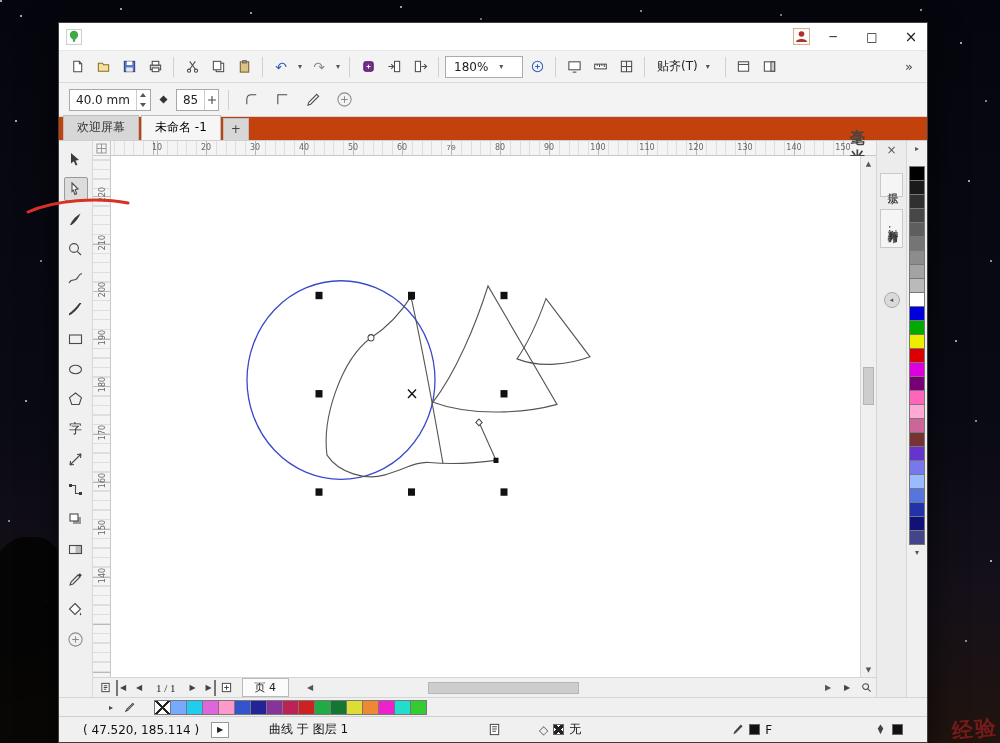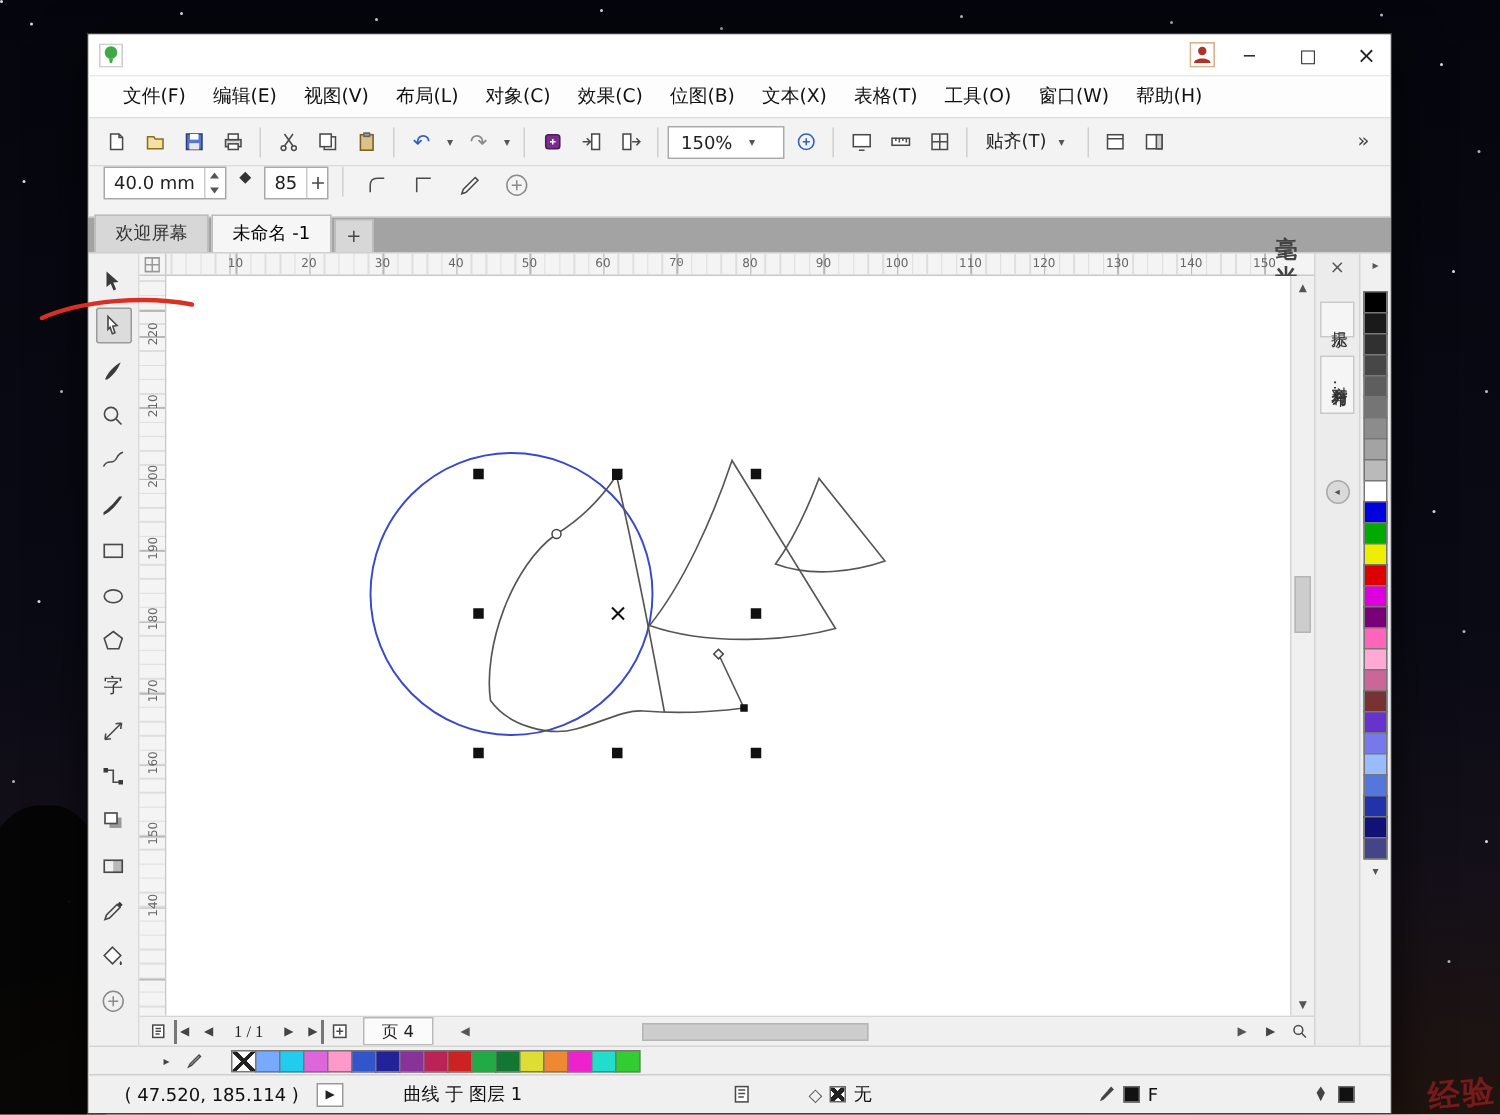--- a/index.html
+++ b/index.html
@@ -43,30 +43,30 @@
     align-items:center; padding:0 6px; gap:2px; flex:0 0 auto; }
   .tbtn { width:24px; height:24px; display:flex; align-items:center; justify-content:center; border-radius:2px; }
   .caret { width:10px; font-size:8px; color:#555; text-align:center; }
   .sep { width:1px; height:20px; background:#d0d0d0; margin:0 4px; }
   .combo { display:flex; align-items:center; background:#fff; border:1px solid #ababab;
     height:22px; padding:0 4px 0 8px; gap:8px; min-width:78px; font-size:12px; }
   .snap { display:flex; align-items:center; gap:5px; padding:0 6px; height:24px; font-size:12px; color:#222; }
   .overflow { margin-left:auto; font-size:13px; color:#444; padding:0 8px; }
 
   .propbar { height:34px; background:#f3f3f3; border-bottom:1px solid #d5d5d5; display:flex;
-    align-items:flex-start; padding:0 10px; gap:5px; flex:0 0 auto; }
+    align-items:center; padding:0 10px; gap:5px; flex:0 0 auto; }
   .spin { display:flex; align-items:stretch; border:1px solid #a8a8a8; background:#fff; height:22px; }
   .spin .val { padding:3px 6px; font-size:12px; min-width:52px; }
   .spin .arrows { width:14px; border-left:1px solid #ccc; display:flex; flex-direction:column; }
   .spin .arrows i { flex:1; display:flex; align-items:center; justify-content:center; }
   .tri-up { width:0; height:0; border-left:3px solid transparent; border-right:3px solid transparent; border-bottom:4px solid #555; }
   .tri-dn { width:0; height:0; border-left:3px solid transparent; border-right:3px solid transparent; border-top:4px solid #555; }
   .pbtn { width:26px; height:24px; display:flex; align-items:center; justify-content:center; border-radius:2px; }
 
-  .tabbar { height:24px; background:#a3a3a3; border-bottom:1px solid #cfcfcf; display:flex;
+  .tabbar { height:24px; background:#c2410c; border-bottom:1px solid #cfcfcf; display:flex;
     align-items:flex-end; padding-left:4px; gap:2px; flex:0 0 auto; }
   .dtab { padding:3px 13px 4px; font-size:12px; background:#d7d7d7; border:1px solid #bdbdbd;
     border-bottom:none; color:#333; }
   .dtab.active { background:#f6f6f6; color:#000; }
   .dtab.plus { padding:3px 7px 4px; color:#444; }
 
   .content { flex:1; display:flex; min-height:0; }
 
   .toolbox { width:34px; background:#f0f0f0; border-right:1px solid #d8d8d8; display:flex;
     flex-direction:column; align-items:center; padding-top:6px; gap:6px; }
@@ -175,34 +175,20 @@
       <svg class="ic" width="17" height="17" viewBox="0 0 17 17">
         <rect x="0.5" y="0.5" width="16" height="16" fill="#fff" stroke="#d8b08a"></rect>
         <circle cx="8.5" cy="6" r="2.8" fill="#b03226" stroke="none"></circle>
         <path d="M3,14 C3,10 14,10 14,14 Z" fill="#b03226" stroke="none"></path>
       </svg>
       <span class="cap-btn">─</span>
       <span class="cap-btn">□</span>
       <span class="cap-btn" style="font-size:15px;">×</span>
     </div>
 
-    <div class="menubar">
-        <span class="menu-item">文件(F)</span>
-        <span class="menu-item">编辑(E)</span>
-        <span class="menu-item">视图(V)</span>
-        <span class="menu-item">布局(L)</span>
-        <span class="menu-item">对象(C)</span>
-        <span class="menu-item">效果(C)</span>
-        <span class="menu-item">位图(B)</span>
-        <span class="menu-item">文本(X)</span>
-        <span class="menu-item">表格(T)</span>
-        <span class="menu-item">工具(O)</span>
-        <span class="menu-item">窗口(W)</span>
-        <span class="menu-item">帮助(H)</span>
-      </div>
 
     <div class="toolbar">
       <span class="tbtn">
         <svg class="ic" width="15" height="15" viewBox="0 0 16 16">
             <path d="M4,2.5 h6 l2.5,2.5 v8.5 h-8.5 Z" fill="#fff"></path>
             <path d="M10,2.5 v2.5 h2.5"></path>
           </svg>
         </span>
       <span class="tbtn">
         <svg class="ic" width="15" height="15" viewBox="0 0 16 16">
@@ -262,21 +248,21 @@
           </svg>
         </span>
       <span class="tbtn">
         <svg class="ic" width="15" height="15" viewBox="0 0 16 16">
             <rect x="2.5" y="2.5" width="5.5" height="11" fill="#fff"></rect>
             <path d="M9,8 h5.5 M12,5.5 L14.5,8 L12,10.5"></path>
           </svg>
         </span>
       <span class="sep"></span>
       <span class="combo">
-        <span>150%</span>
+        <span>180%</span>
         <span class="caret">▾</span>
       </span>
       <span class="tbtn">
         <svg class="ic" width="15" height="15" viewBox="0 0 16 16">
             <circle cx="8" cy="8" r="5.5" stroke="#2f5fbf"></circle>
             <path d="M5.5,8 h5 M8,5.5 v5" stroke="#2f5fbf"></path>
           </svg>
         </span>
       <span class="sep"></span>
       <span class="tbtn">

